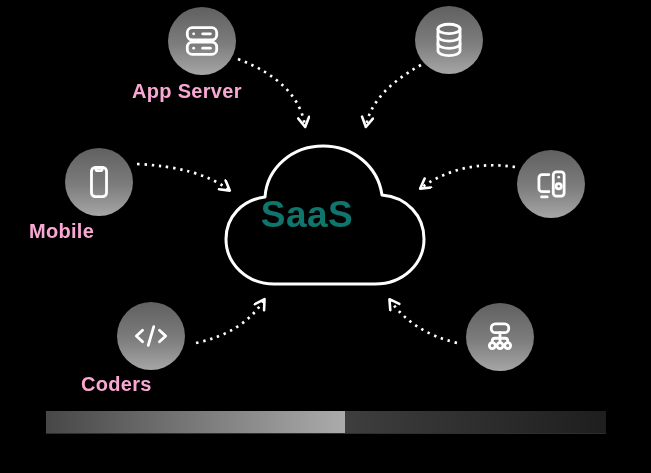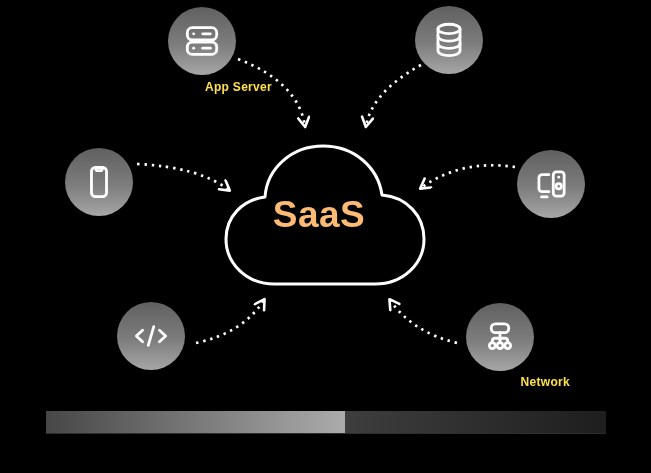--- a/index.html
+++ b/index.html
@@ -18,38 +18,38 @@
     border-radius: 50%;
     background: linear-gradient(180deg, #606060 0%, #7d7d7d 55%, #a6a6a6 100%);
     display: flex;
     align-items: center;
     justify-content: center;
   }
   .node-circle svg { display: block; }
   .node-label {
     position: absolute;
     width: 140px;
-    text-align: right;
-    color: #fde047;
-    font-size: 12px;
+    text-align: left;
+    color: #f9a8d4;
+    font-size: 20px;
     font-weight: bold;
     letter-spacing: 0.3px;
     white-space: nowrap;
   }
   #overlay { position: absolute; left: 0; top: 0; }
   #cloud-label {
     position: absolute;
-    left: 216px;
+    left: 204px;
     top: 142px;
     width: 206px;
     height: 145px;
     display: flex;
     align-items: center;
     justify-content: center;
-    color: #fdba74;
+    color: #0f766e;
     font-size: 37px;
     font-weight: bold;
     letter-spacing: 0.5px;
   }
   #progress-bar {
     position: absolute;
     left: 46px;
     top: 411px;
     width: 560px;
     height: 22px;
@@ -111,49 +111,50 @@
       <path d="M5.7 14.1 c0 1.5 2.8 2.7 6.3 2.7 s6.3 -1.2 6.3 -2.7"></path>
     </svg>
   </div>
 
   <div class="node-circle" style="left:65px; top:148px;">
     <svg width="42" height="42" viewBox="0 0 24 24" fill="none" stroke="#ffffff" stroke-width="1.6" stroke-linecap="round" stroke-linejoin="round">
       <rect x="7.7" y="3.7" width="8.6" height="16.6" rx="2.2"></rect>
       <path d="M10.2 3.7 v0.8 a1 1 0 0 0 1 1 h1.6 a1 1 0 0 0 1 -1 v-0.8"></path>
     </svg>
   </div>
+  <div class="node-label" style="left:29px; top:220px;">Mobile</div>
 
   <div class="node-circle" style="left:517px; top:150px;">
     <svg width="42" height="42" viewBox="0 0 24 24" fill="none" stroke="#ffffff" stroke-width="1.6" stroke-linecap="round" stroke-linejoin="round">
       <path d="M10.8 6.6 H7 a1.9 1.9 0 0 0 -1.9 1.9 v6 a1.9 1.9 0 0 0 1.9 1.9 h3.8"></path>
       <line x1="6.6" y1="19.4" x2="9.8" y2="19.4"></line>
       <rect x="13.3" y="5.1" width="6.2" height="13.8" rx="1.7"></rect>
       <line x1="16.4" y1="8.1" x2="16.45" y2="8.1"></line>
       <circle cx="16.4" cy="13.3" r="1.5"></circle>
     </svg>
   </div>
 
   <div class="node-circle" style="left:117px; top:302px;">
     <svg width="44" height="44" viewBox="0 0 24 24" fill="none" stroke="#ffffff" stroke-width="1.5" stroke-linecap="round" stroke-linejoin="round">
       <polyline points="7.4,8.8 4,12 7.4,15.2"></polyline>
       <polyline points="16.6,8.8 20,12 16.6,15.2"></polyline>
       <line x1="13.5" y1="6.9" x2="10.5" y2="17.1"></line>
     </svg>
   </div>
+  <div class="node-label" style="left:81px; top:373px;">Coders</div>
 
   <div class="node-circle" style="left:466px; top:303px;">
     <svg width="42" height="42" viewBox="0 0 24 24" fill="none" stroke="#ffffff" stroke-width="1.6" stroke-linecap="round" stroke-linejoin="round">
       <rect x="7" y="4.5" width="10" height="5" rx="2.4"></rect>
       <path d="M12 9.5 v5.6"></path>
       <path d="M7.6 15.1 v-0.8 c0 -0.9 0.7 -1.6 1.6 -1.6 h5.6 c0.9 0 1.6 0.7 1.6 1.6 v0.8"></path>
       <circle cx="7.6" cy="16.9" r="1.7"></circle>
       <circle cx="12" cy="16.9" r="1.7"></circle>
       <circle cx="16.4" cy="16.9" r="1.7"></circle>
     </svg>
   </div>
-  <div class="node-label" style="left:430px; top:375px;">Network</div>
 
   <div id="progress-bar">
     <div id="bar-left"></div>
     <div id="bar-right"></div>
   </div>
 
 </div>
 
 </body></html>

